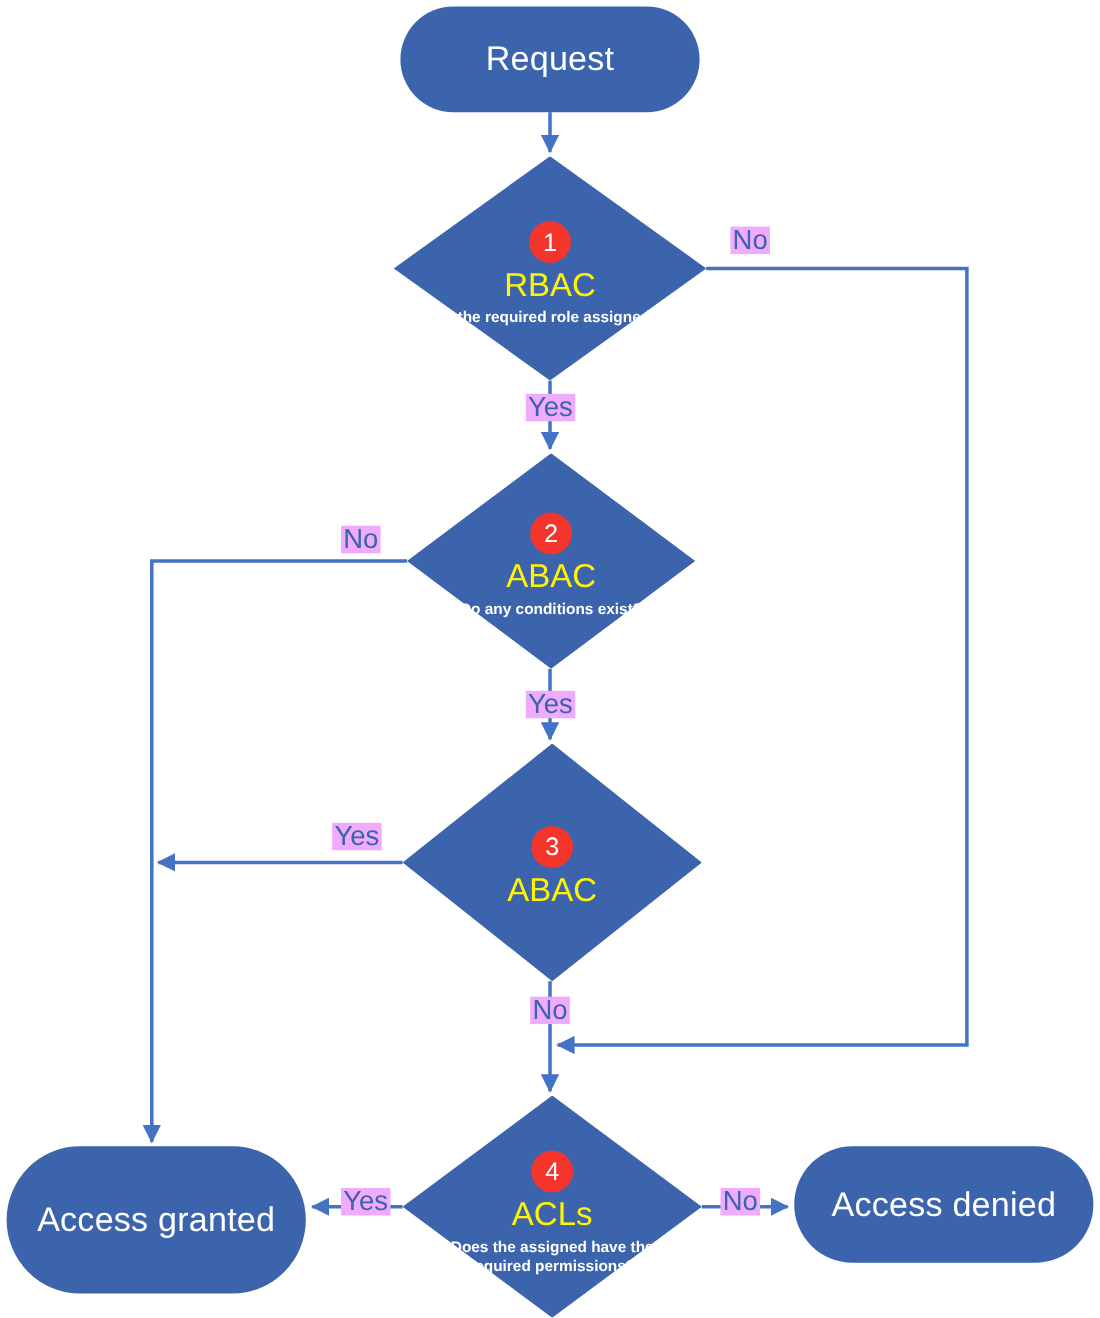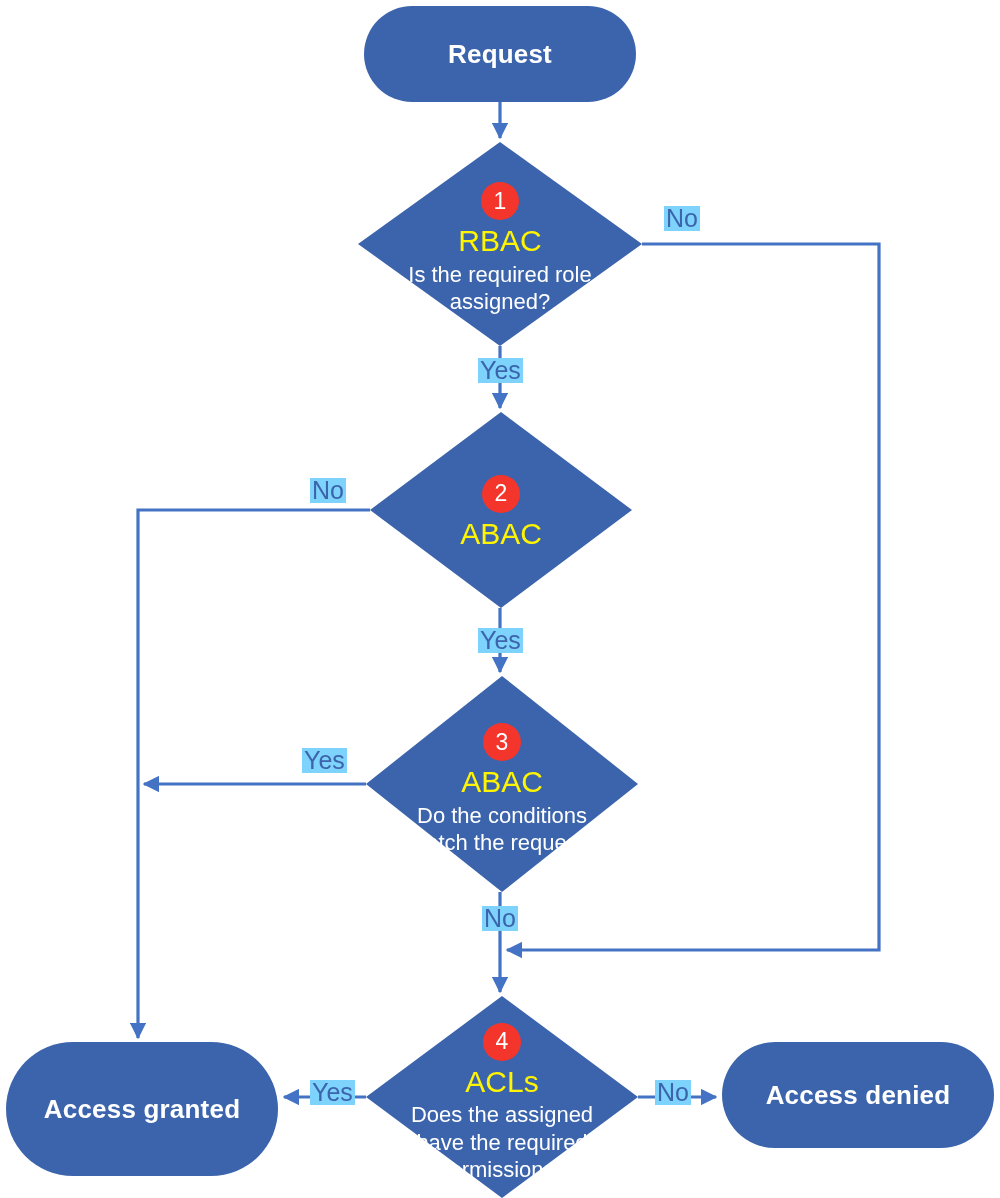--- a/index.html
+++ b/index.html
@@ -31,22 +31,22 @@
     position: absolute;
     background: #3C64AC;
     border-radius: 999px;
     display: flex;
     align-items: center;
     justify-content: center;
     color: #ffffff;
     box-sizing: border-box;
   }
   .terminal .term-label {
-    font-size: 26px;
-    font-weight: 700;
+    font-size: 31px;
+    font-weight: 400;
     letter-spacing: 0.2px;
     line-height: 1.1;
     white-space: nowrap;
   }
 
   #node-request   { left: 364px; top: 6px;    width: 272px; height: 96px; }
   #node-granted   { left: 6px;   top: 1042px; width: 272px; height: 134px; }
   #node-denied    { left: 722px; top: 1042px; width: 272px; height: 106px; text-align: center; }
 
   
@@ -90,43 +90,44 @@
     margin-bottom: 2px;
   }
   .model-tag {
     color: #FFF500;
     font-size: 30px;
     line-height: 1.25;
     margin-bottom: 1px;
   }
   .question {
     color: #ffffff;
-    font-size: 22px;
+    font-size: 14px;
     line-height: 1.25;
     max-width: 205px;
+    font-weight: bold;
   }
 
   #node-d1 { left: 358px; top: 142px; width: 284px; height: 204px; }
   #node-d2 { left: 370px; top: 412px; width: 262px; height: 196px; }
   #node-d3 { left: 366px; top: 676px; width: 272px; height: 216px; }
   #node-d4 { left: 366px; top: 996px; width: 272px; height: 202px; }
 
   #node-d1 .decision-body { padding-top: 10px; }
   #node-d2 .decision-body { padding-top: 8px; }
   #node-d3 .decision-body { padding-top: 12px; }
   #node-d4 .decision-body { padding-top: 12px; }
 
   
   .edge-label {
     position: absolute;
     color: #3C64AC;
     font-size: 25px;
     line-height: 1;
     white-space: nowrap;
-    background: #7dd3fc;
+    background: #f0abfc;
     padding: 0 2px;
   }
   #lbl-no1    { left: 664px; top: 206px; }
   #lbl-yes1   { left: 478px; top: 358px; }
   #lbl-no2    { left: 310px; top: 478px; }
   #lbl-yes2   { left: 478px; top: 628px; }
   #lbl-yes3   { left: 302px; top: 748px; }
   #lbl-no3    { left: 482px; top: 906px; }
   #lbl-yes4   { left: 310px; top: 1080px; }
   #lbl-no4    { left: 655px; top: 1080px; }
@@ -175,29 +176,29 @@
       <div class="model-tag">RBAC</div>
       <div class="question">Is the required role assigned?</div>
     </div>
   </div>
 
   <div class="decision" id="node-d2">
     <div class="diamond-shape"></div>
     <div class="decision-body">
       <div class="badge">2</div>
       <div class="model-tag">ABAC</div>
+      <div class="question">Do any conditions exist?</div>
     </div>
   </div>
 
   <div class="decision" id="node-d3">
     <div class="diamond-shape"></div>
     <div class="decision-body">
       <div class="badge">3</div>
       <div class="model-tag">ABAC</div>
-      <div class="question">Do the conditions match the request?</div>
     </div>
   </div>
 
   <div class="decision" id="node-d4">
     <div class="diamond-shape"></div>
     <div class="decision-body">
       <div class="badge">4</div>
       <div class="model-tag">ACLs</div>
       <div class="question">Does the assigned have the required permissions?</div>
     </div>

